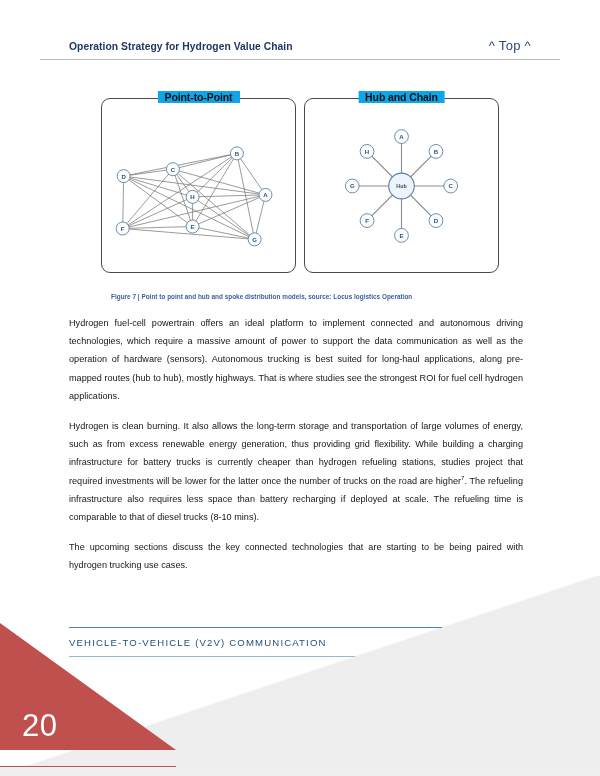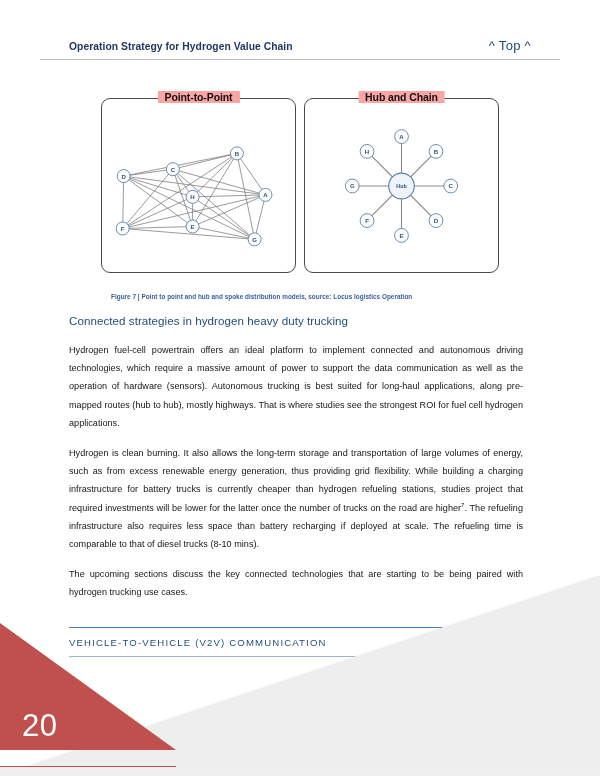--- a/index.html
+++ b/index.html
@@ -112,21 +112,21 @@
     flex: 1 1 0;
     border: 1.3px solid #4a4a4a;
     border-radius: 9px;
     background: #ffffff;
   }
   .panel-title {
     position: absolute;
     top: -8px;
     left: 50%;
     transform: translateX(-50%);
-    background: #fca5a5;
+    background: #0ea5e9;
     padding: 0 7px;
     font-size: 10.5px;
     font-weight: bold;
     color: #111111;
     white-space: nowrap;
     letter-spacing: -0.1px;
   }
   .panel svg {
     display: block;
     width: 100%;
@@ -375,21 +375,20 @@
           <circle class="node-hub" cx="98" cy="88" r="13"></circle>
           <text class="node-label-hub" x="98" y="88">Hub</text>
         </g>
       </svg>
     </div>
   </div>
 
   <div class="figure-caption">Figure 7 | Point to point and hub and spoke distribution models, source: Locus logistics Operation</div>
 
   <div class="content">
-    <h2 class="section-heading">Connected strategies in hydrogen heavy duty trucking</h2>
 
     <p class="body-text">Hydrogen fuel-cell powertrain offers an ideal platform to implement connected and autonomous driving technologies, which require a massive amount of power to support the data communication as well as the operation of hardware (sensors). Autonomous trucking is best suited for long-haul applications, along pre-mapped routes (hub to hub), mostly highways. That is where studies see the strongest ROI for fuel cell hydrogen applications.</p>
 
     <p class="body-text"><span>Hydrogen is clean burning. It also allows the long-term storage and transportation of large volumes of energy, such as from excess renewable energy generation, thus providing grid flexibility. While building a charging infrastructure for battery trucks is currently cheaper than hydrogen refueling stations, studies project that required investments will be lower for the latter once the number of trucks on the road are higher</span><sup>7</sup><span>. The refueling infrastructure also requires less space than battery recharging if deployed at scale. The refueling time is comparable to that of diesel trucks (8-10 mins).</span></p>
 
     <p class="body-text">The upcoming sections discuss the key connected technologies that are starting to be being paired with hydrogen trucking use cases.</p>
   </div>
 
   <div class="v2v-block">
     <div class="v2v-rule-top"></div>

